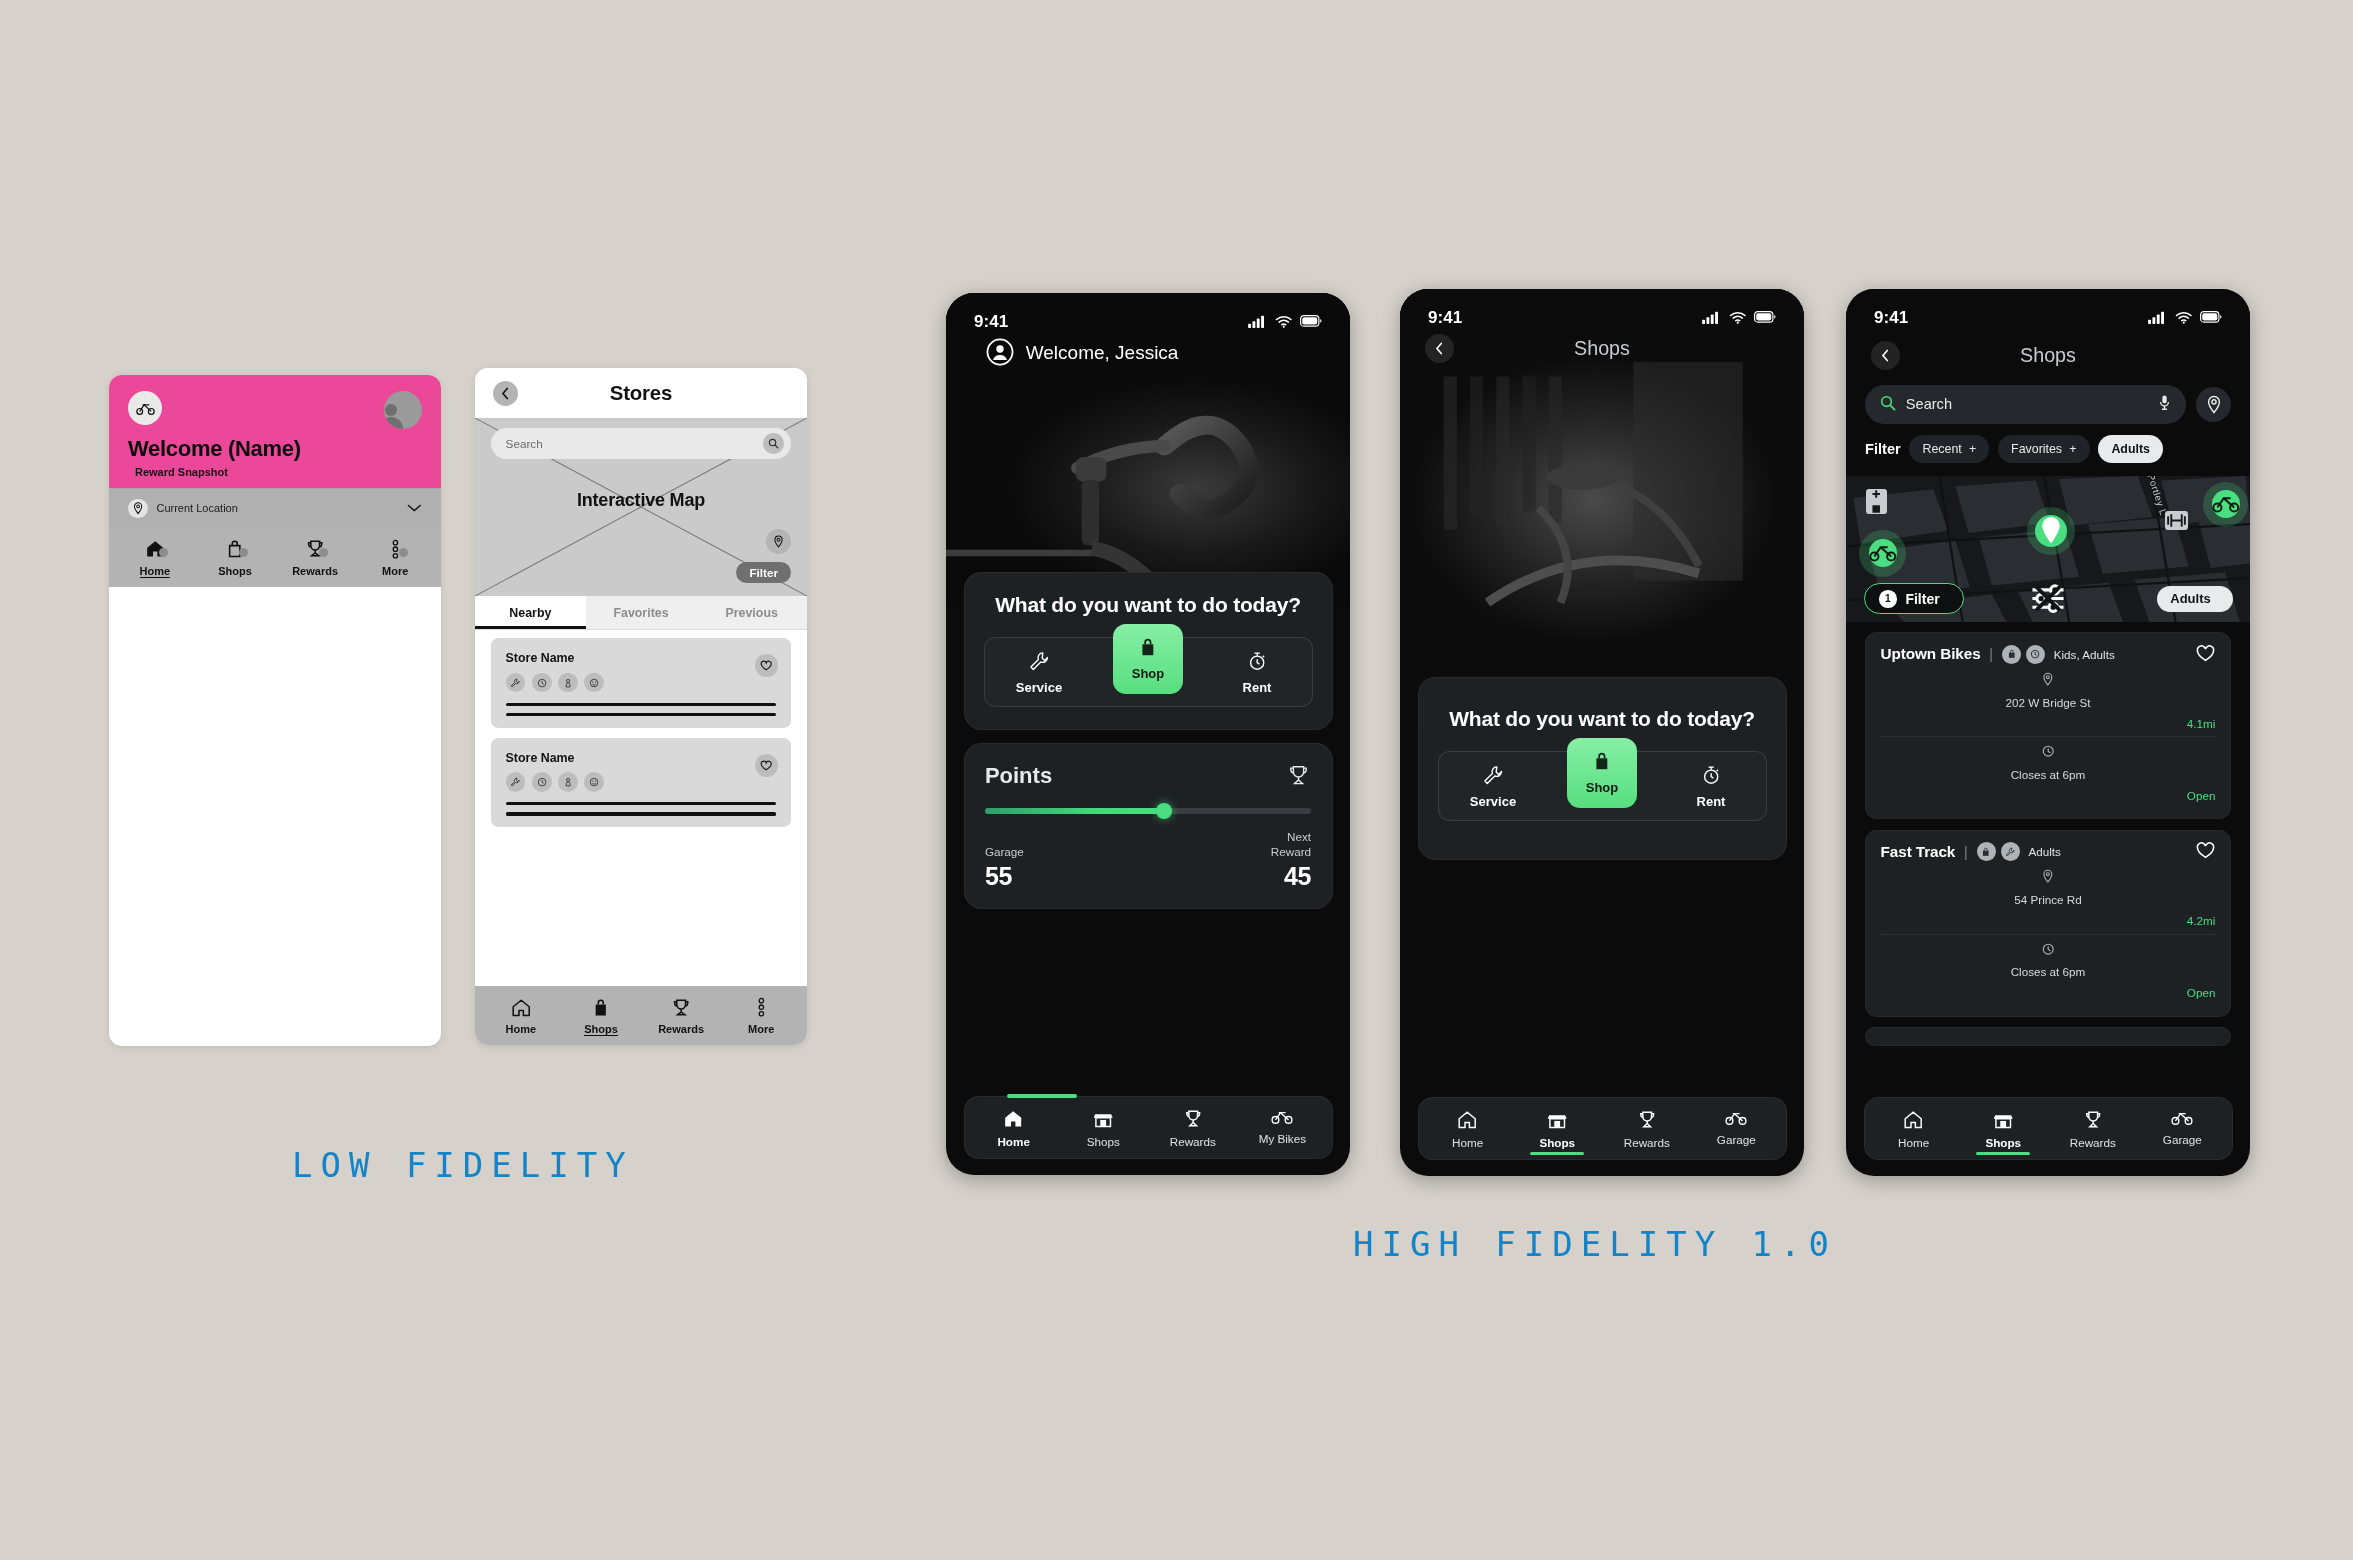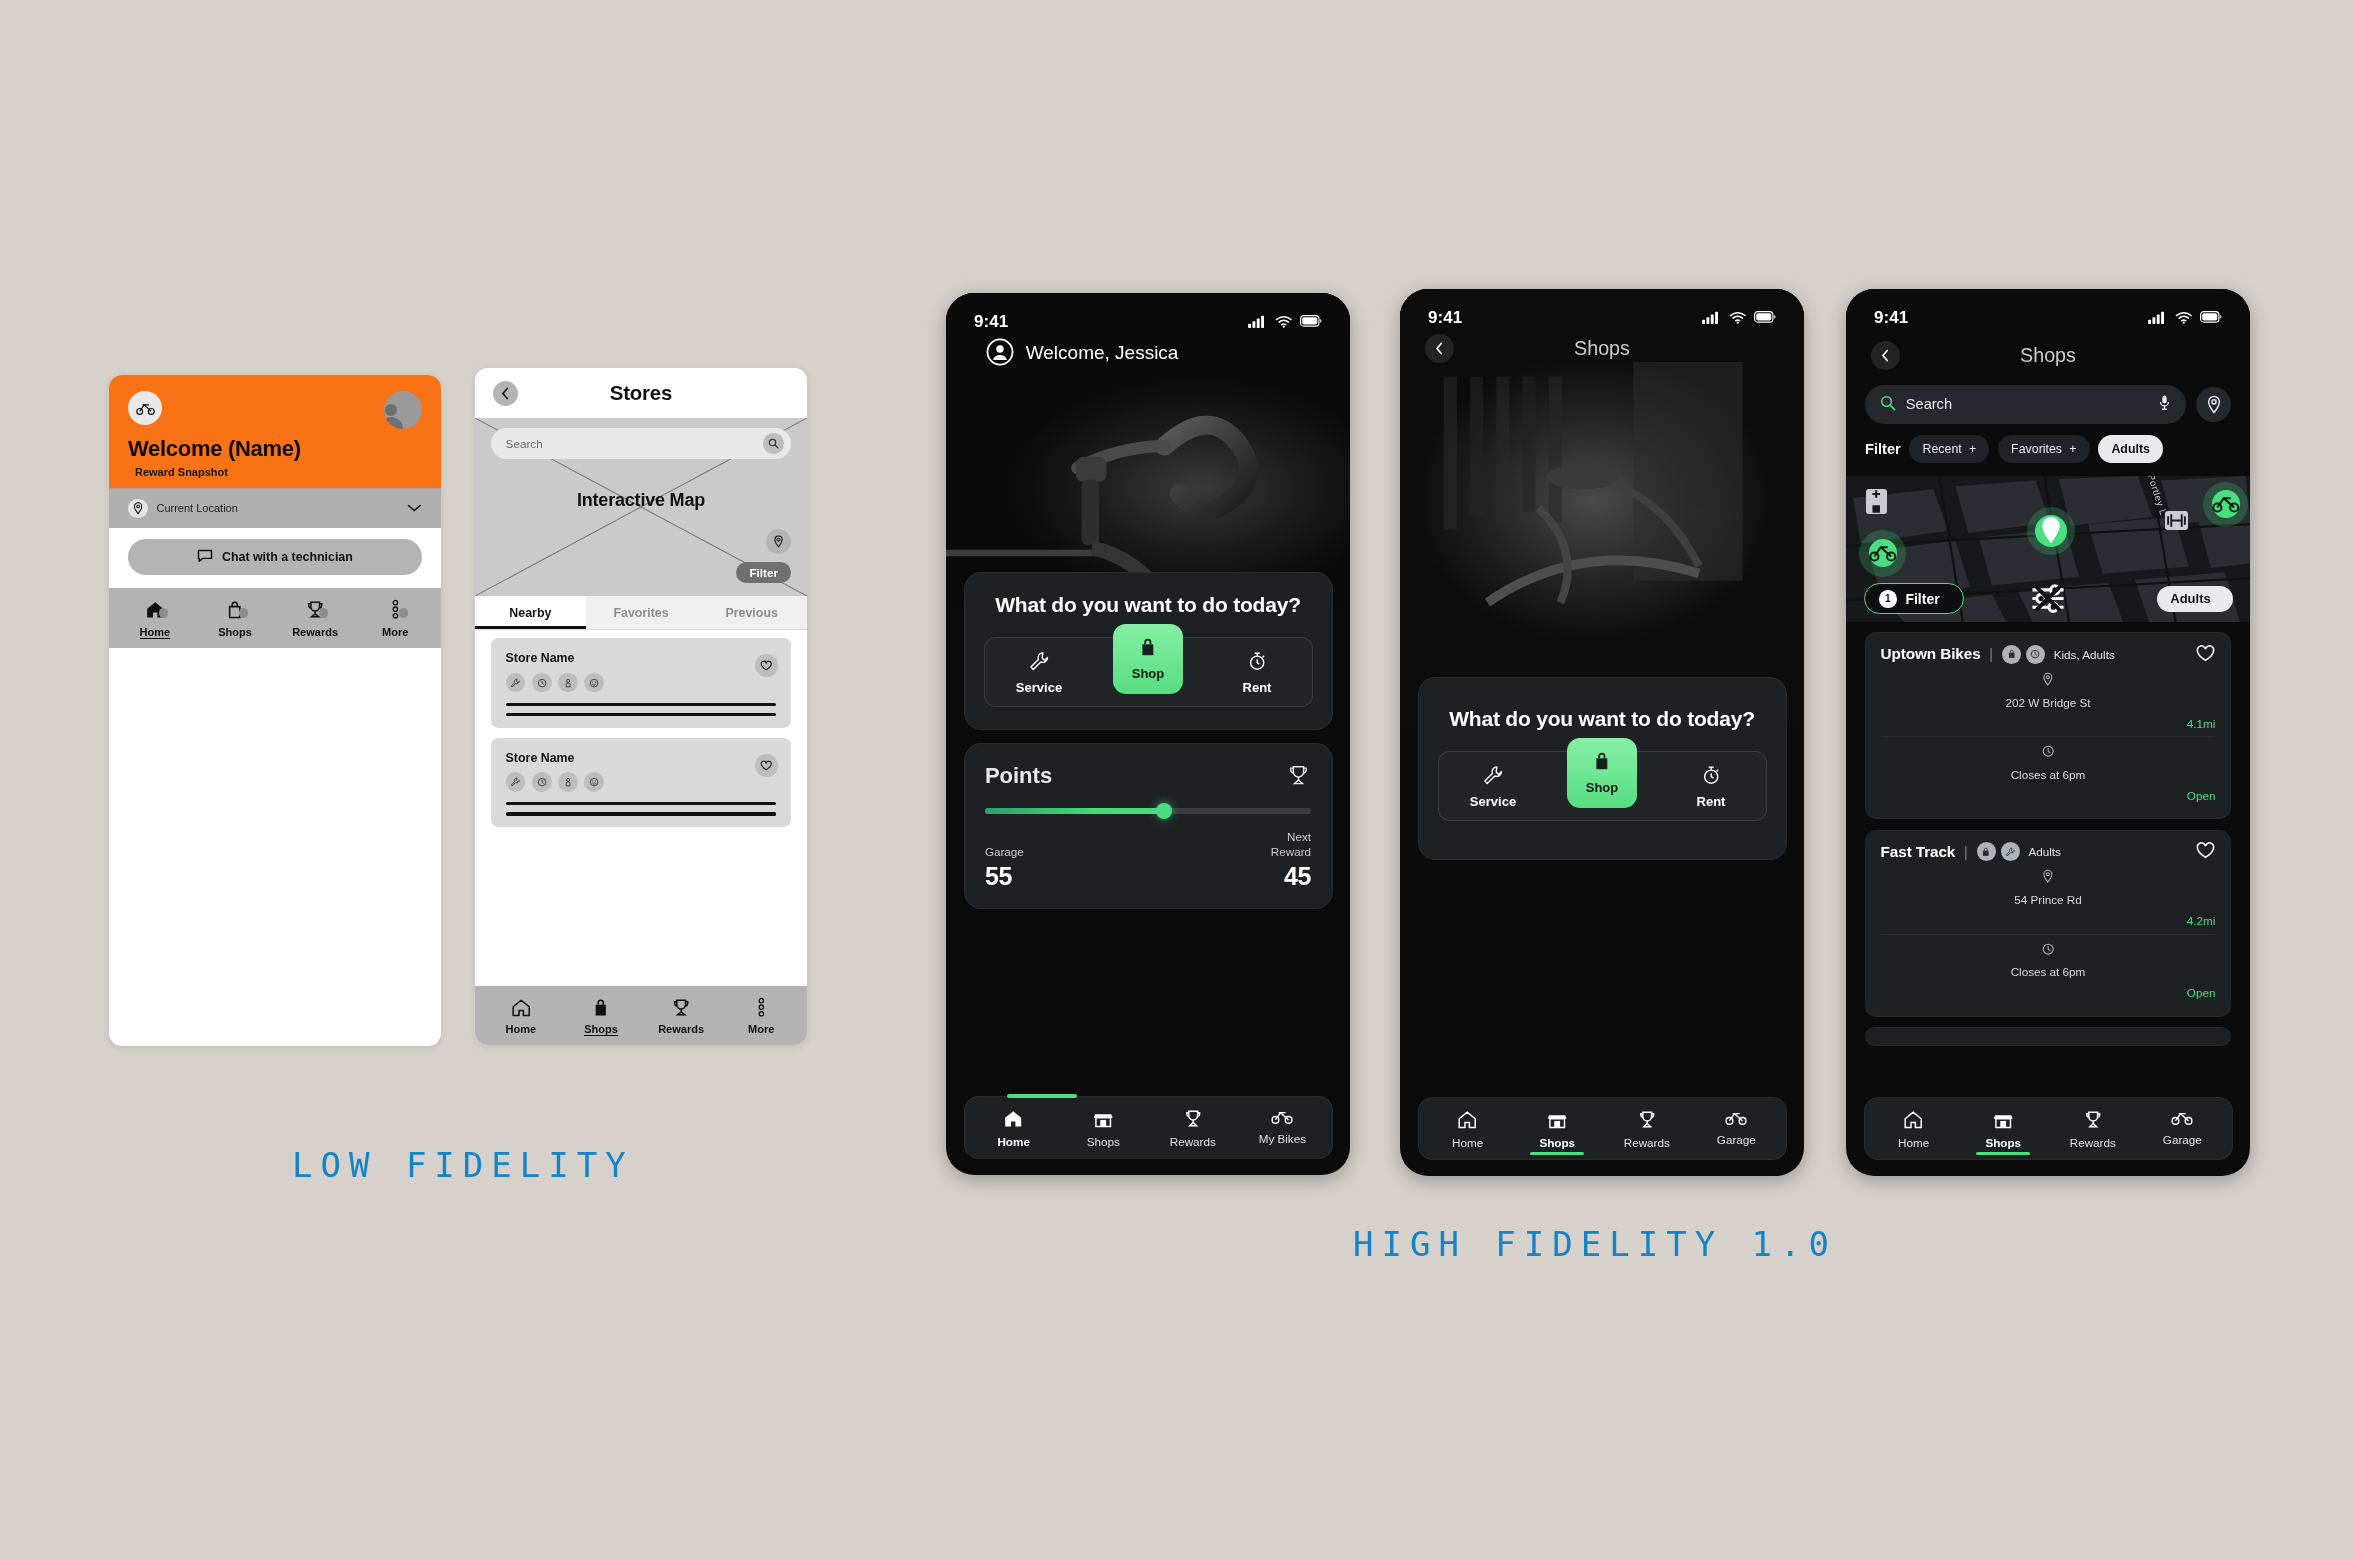--- a/index.html
+++ b/index.html
@@ -28,21 +28,21 @@
   .wf {
     position: absolute;
     background: #ffffff;
     border-radius: 13px;
     overflow: hidden;
     box-shadow: 0 1.5px 7.3px rgba(0,0,0,.10);
   }
   #wf1 { left: 109px; top: 375px; width: 332px; height: 671px; }
   #wf2 { left: 475px; top: 368px; width: 332px; height: 677px; }
 
-  .wf-head-grey { background: #f97316; padding: 16px 19px 10.2px; }
+  .wf-head-grey { background: #ec4899; padding: 16px 19px 10.2px; }
   .wf-logo-row { display: flex; justify-content: space-between; align-items: flex-start; }
   .wf-logo {
     width: 34px; height: 34px; border-radius: 50%;
     background: #e9e9e9; display: flex; align-items: center; justify-content: center;
   }
   .wf-avatar {
     width: 38px; height: 38px; border-radius: 50%;
     background: #9a9a9a; display: flex; align-items: flex-end; justify-content: center;
     overflow: hidden;
   }
@@ -298,30 +298,20 @@
       </span>
       <span>Current Location</span>
       <span class="chev">
         <svg width="14.6" height="8.8" viewBox="0 0 20 12">
             <path d="M2 2 L10 9 L18 2" fill="none" stroke="#111" stroke-width="2" stroke-linecap="round"></path>
           </svg>
       </span>
     </div>
 
 
-    <div class="wf-chatwrap">
-      <div class="wf-chat">
-        <span>
-          <svg width="16" height="13" viewBox="0 0 22 18">
-              <path d="M2 2h18v11H8l-5 4v-4H2z" fill="none" stroke="#111" stroke-width="2" stroke-linejoin="round"></path>
-            </svg>
-        </span>
-        <span>Chat with a technician</span>
-      </div>
-    </div>
 
     <div class="wf-tabbar">
       <div class="wf-tab">
         <span class="ic">
           <svg width="20.4" height="19" viewBox="0 0 28 26">
               <path d="M3 12 L14 3 L25 12 V24 H17 V17 H11 V24 H3 Z" fill="#111"></path>
             </svg>
           <i class="blob"></i>
         </span>
         <span class="lb on">Home</span>

